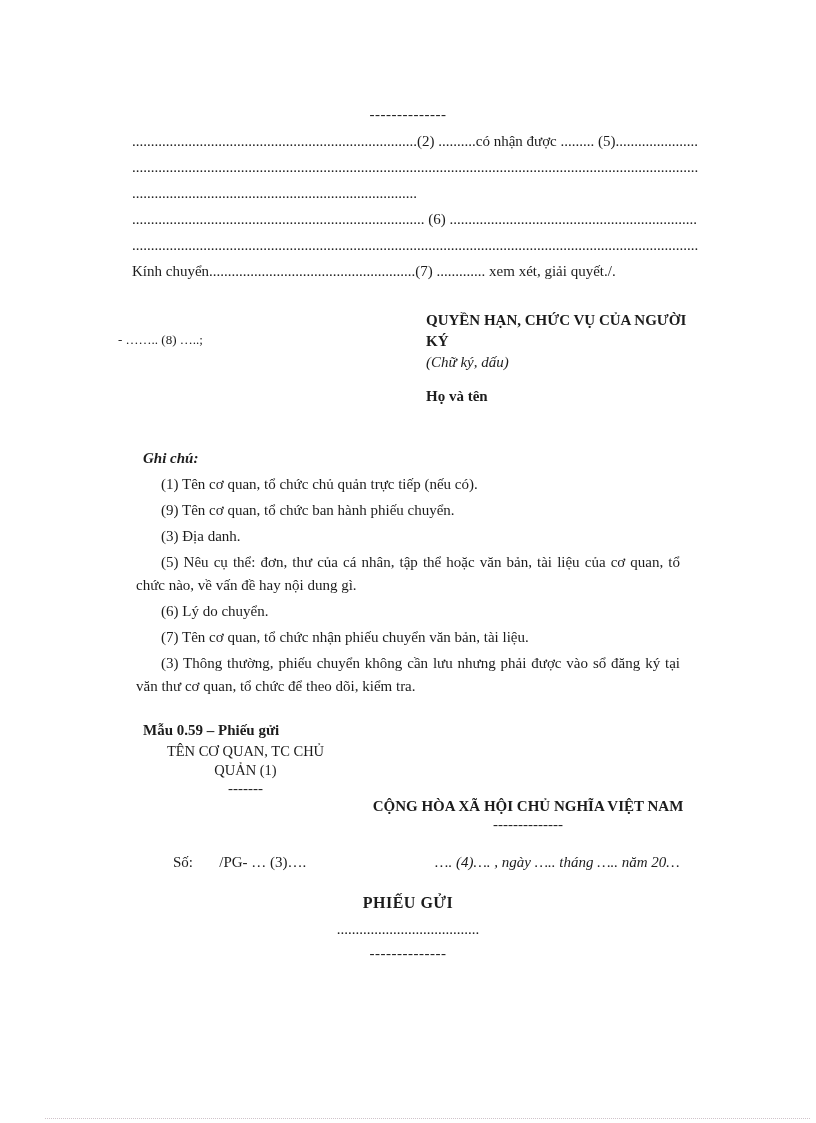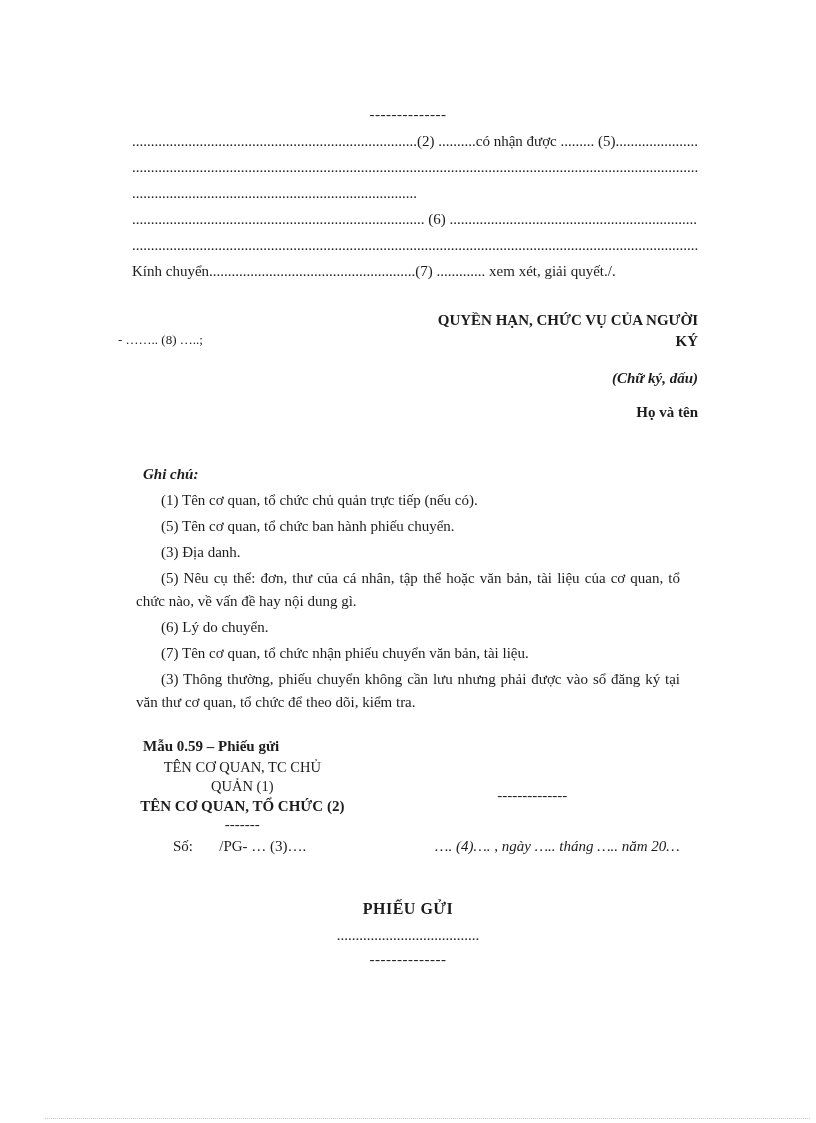--- a/index.html
+++ b/index.html
@@ -27,52 +27,52 @@
   .line {
     line-height: 26px;
     white-space: pre;
     overflow: hidden;
   }
 
   .sig-row { display: flex; margin-top: 26px; }
   .sig-left { flex: 1; padding-top: 22px; }
   .sig-left .recipients-label { font-weight: bold; font-style: italic; line-height: 20px; }
   .sig-left .recipients-item { font-size: 13px; line-height: 16px; }
-  .sig-right { width: 272px; text-align: right; }
+  .sig-right { width: 272px; text-align: left; }
   .sig-right .signer-title { font-weight: bold; line-height: 21px; }
-  .sig-right .sign-note { font-style: italic; margin-top: 16px; line-height: 21px; font-weight: bold; }
+  .sig-right .sign-note { font-style: italic; margin-top: 0; line-height: 21px; }
   .sig-right .signer-name { font-weight: bold; margin-top: 13px; line-height: 21px; }
 
   .notes { margin-top: 40px; }
   .notes-heading { font-weight: bold; font-style: italic; text-indent: 25px; line-height: 23px; }
   .note-item {
     margin: 3px 18px;
     text-indent: 25px;
     text-align: justify;
     line-height: 23px;
   }
 
   .form-label { margin-top: 22px; font-weight: bold; text-indent: 25px; line-height: 20px; }
 
-  .org-header { display: flex; margin-top: 2px; align-items: center; }
+  .org-header { display: flex; margin-top: 2px; align-items: flex-start; flex-direction: column; }
   .org-left { width: 255px; text-align: center; }
   .org-left .parent-org { max-width: 175px; margin: 0 auto; line-height: 19px; font-size: 14.5px; }
   .org-left .org-name { font-weight: bold; line-height: 20px; white-space: nowrap; }
   .org-left .org-dashes { line-height: 16px; }
   .org-right { width: 340px; margin-left: auto; text-align: center; }
   .org-right .country { font-weight: bold; line-height: 20px; white-space: nowrap; }
   .org-right .motto { font-weight: bold; line-height: 19px; }
   .org-right .nat-dashes { line-height: 16px; }
 
-  .num-row { display: flex; margin-top: 4px; gap: 48px; }
+  .num-row { display: flex; margin-top: 20px; gap: 48px; }
   .num-left { width: 255px; padding-left: 55px; white-space: pre; line-height: 20px; box-sizing: border-box; }
   .date-right { width: 340px; margin-left: auto; text-align: center; font-style: italic; line-height: 20px; padding-left: 20px; box-sizing: border-box; }
 
   .slip-title-block { text-align: center; }
-  .slip-title { margin-top: 42px; font-weight: bold; font-size: 16px; line-height: 22px; letter-spacing: 0.5px; }
+  .slip-title { margin-top: 20px; font-weight: bold; font-size: 16px; line-height: 22px; letter-spacing: 0.5px; }
   .slip-dotted { margin-top: 6px; line-height: 18px; }
   .slip-dashes { margin-top: 6px; line-height: 18px; letter-spacing: 0.5px; }
 
   .page-break-line {
     position: absolute;
     left: 45px;
     right: 6px;
     top: 1118px;
     border-top: 1px dotted #cfc3ca;
     height: 0;
@@ -102,37 +102,37 @@
       <div class="sig-right">
         <div class="signer-title">QUYỀN HẠN, CHỨC VỤ CỦA NGƯỜI KÝ</div>
         <div class="sign-note">(Chữ ký, dấu)</div>
         <div class="signer-name">Họ và tên</div>
       </div>
     </div>
 
     <div class="notes">
       <div class="notes-heading">Ghi chú:</div>
       <p class="note-item">(1) Tên cơ quan, tổ chức chủ quản trực tiếp (nếu có).</p>
-      <p class="note-item">(5) Tên cơ quan, tổ chức ban hành phiếu chuyển.</p>
+      <p class="note-item">(9) Tên cơ quan, tổ chức ban hành phiếu chuyển.</p>
       <p class="note-item">(3) Địa danh.</p>
       <p class="note-item">(5) Nêu cụ thể: đơn, thư của cá nhân, tập thể hoặc văn bản, tài liệu của cơ quan, tổ chức nào, về vấn đề hay nội dung gì.</p>
       <p class="note-item">(6) Lý do chuyển.</p>
       <p class="note-item">(7) Tên cơ quan, tổ chức nhận phiếu chuyển văn bản, tài liệu.</p>
       <p class="note-item">(3) Thông thường, phiếu chuyển không cần lưu nhưng phải được vào sổ đăng ký tại văn thư cơ quan, tổ chức để theo dõi, kiểm tra.</p>
     </div>
 
     <div class="form-label">Mẫu 0.59 – Phiếu gửi</div>
 
     <div class="org-header">
       <div class="org-left">
         <div class="parent-org">TÊN CƠ QUAN, TC CHỦ QUẢN (1)</div>
-        <div class="org-name">TÊN CƠ QUAN, TỔ CHỨC (2)</div>
         <div class="org-dashes">-------</div>
       </div>
       <div class="org-right">
+        <div class="country">CỘNG HÒA XÃ HỘI CHỦ NGHĨA VIỆT NAM</div>
         <div class="nat-dashes">--------------</div>
       </div>
     </div>
 
     <div class="num-row">
       <div class="num-left">Số:       /PG- … (3)….</div>
       <div class="date-right">…. (4)…. , ngày ….. tháng ….. năm 20…</div>
     </div>
 
     <div class="slip-title-block">

